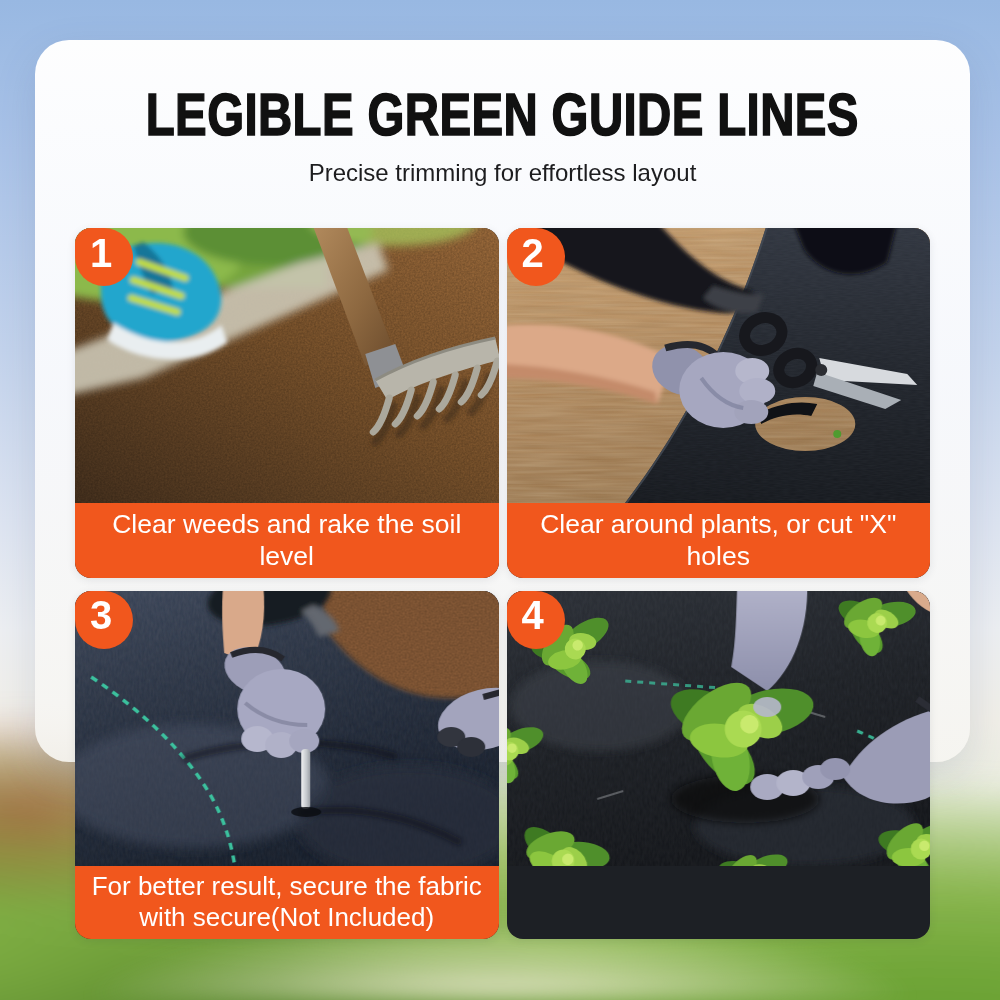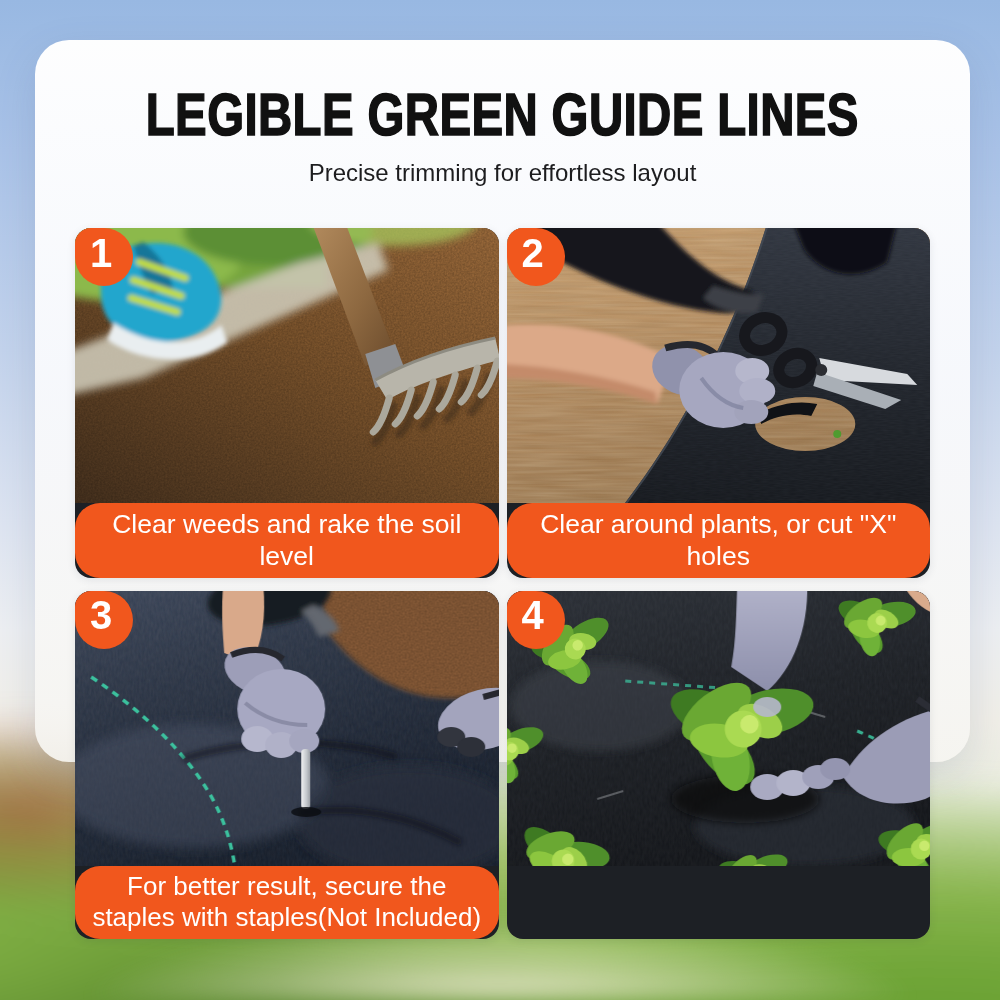--- a/index.html
+++ b/index.html
@@ -78,21 +78,21 @@
   }
   .badge span {
     color:#fff; font-size:40px; font-weight:bold;
     transform:translate(-3px,-4px);
   }
 
   .caption {
     flex:1; min-height:70px; background:#F1571D;
     color:#fff; font-size:26.5px; line-height:1.22;
     display:flex; align-items:center; justify-content:center;
-    text-align:center; padding:5px 14px;border-radius:25px;
+    text-align:center; padding:5px 14px;
   }
   .row2 .caption { min-height:68px; font-size:26px; }
 </style>
 </head>
 <body>
 
 <div class="scene">
   <div class="grass"></div>
   <div class="haze"></div>
 </div>
@@ -325,21 +325,21 @@
             <ellipse cx="412" cy="128" rx="48" ry="30" fill="#a3a4bd" transform="rotate(-14 412 128)"></ellipse>
             <ellipse cx="378" cy="146" rx="14" ry="10" fill="#32353e"></ellipse>
             <ellipse cx="398" cy="156" rx="14" ry="10" fill="#2d3039"></ellipse>
             <path d="M 432,100 L 410,106" stroke="#26272e" stroke-width="6" fill="none"></path>
           </g>
         </svg>
         <div class="badge">
             <span>3</span>
           </div>
       </div>
-      <figcaption class="caption">For better result, secure the staples with staples(Not Included)</figcaption>
+      <figcaption class="caption">For better result, secure the fabric with secure(Not Included)</figcaption>
     </figure>
 
     <figure class="panel row2" style="margin:0">
       <div class="photo">
         <svg viewBox="0 0 427 275" preserveAspectRatio="xMidYMid slice">
           <defs>
             <linearGradient id="s4fab" x1="0" y1="0" x2=".3" y2="1">
               <stop offset="0" stop-color="#2b2f36"></stop>
                 <stop offset=".5" stop-color="#1d2025"></stop>
                 <stop offset="1" stop-color="#131519"></stop>

